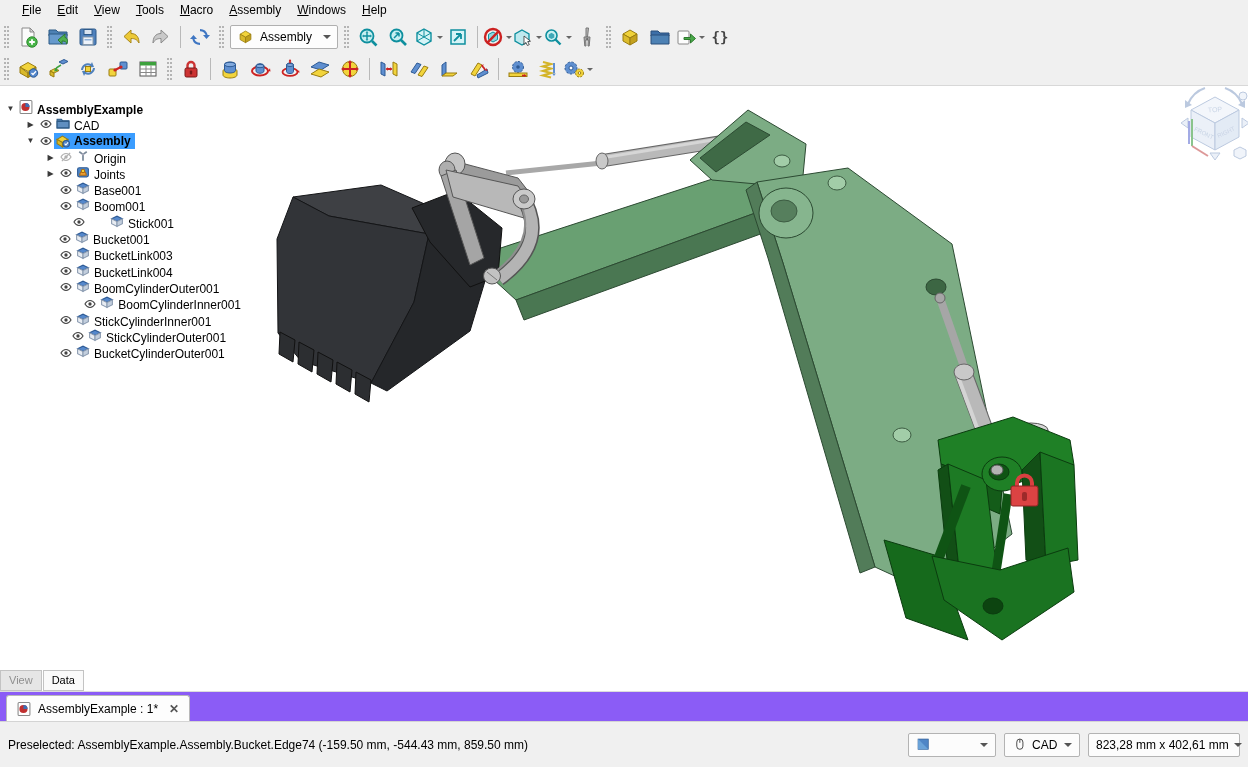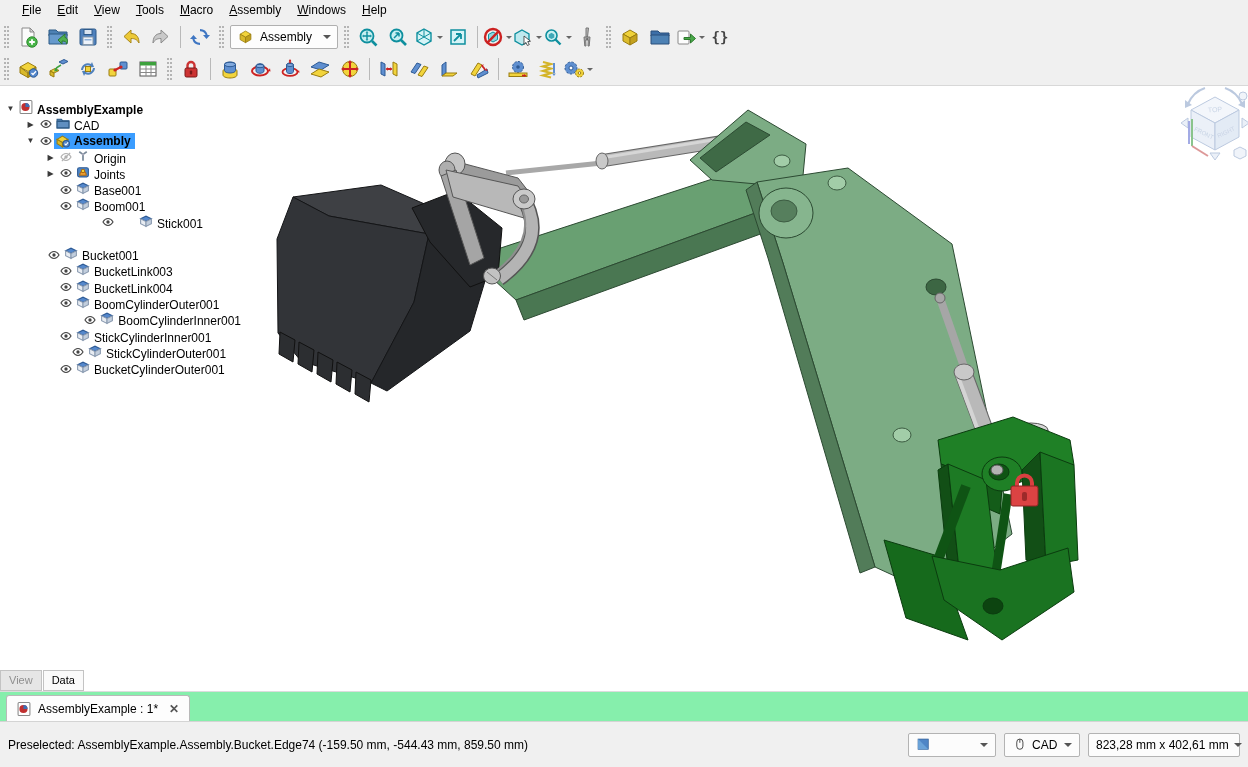--- a/index.html
+++ b/index.html
@@ -39,21 +39,21 @@
   .tree-label { padding:0 4px 0 3px; }
   .tree-row .bold { font-weight:bold; }
   .sel-wrap { display:inline-flex; align-items:center; background:#3b9dff; height:16px; }
 
   
   .panel-tabs { position:absolute; left:0; bottom:0; display:flex; }
   .ptab { font-size:11px; padding:3px 8px 4px; border:1px solid #c3c3c3; background:#fafafa; color:#000; margin-right:1px; }
   .ptab.active { background:#e6e6e6; color:#8f8f8f; }
 
   
-  .doctab-row { height:30px; background:#86efac; border-top:1px solid #dcdcdc; flex:0 0 auto; display:flex; align-items:flex-end; }
+  .doctab-row { height:30px; background:#8b5cf6; border-top:1px solid #dcdcdc; flex:0 0 auto; display:flex; align-items:flex-end; }
   .doctab { margin-left:6px; height:26px; background:#fdfdfd; border:1px solid #b9b9b9; border-bottom:none;
     border-radius:3px 3px 0 0; display:inline-flex; align-items:center; gap:7px; padding:0 10px; }
   .dt-close { font-weight:bold; color:#555; font-size:12px; padding-left:4px; }
 
   
   .statusbar { height:46px; background:#f0f0f0; border-top:1px solid #d4d4d4; flex:0 0 auto;
     display:flex; align-items:center; padding:0 8px; }
   .status-msg { flex:1 1 auto; }
   .status-right { display:flex; gap:8px; align-items:center; }
   .scombo { height:24px; border:1px solid #b3b3b3; border-radius:2px; background:#fcfcfc;
@@ -657,37 +657,37 @@
             </svg>
           </span>
           <span><span class="tree-icon">
               <svg viewBox="0 0 13 13" width="14" height="14">
                 <path d="M1.5 4.5L6.5 2l5 2.5-5 2.5z" fill="#5588cc" stroke="#2d5a95"></path>
                 <path d="M1.5 4.5V9l5 2.5V7z" fill="#e8ecf2" stroke="#8a9ab0"></path>
                 <path d="M11.5 4.5V9l-5 2.5V7z" fill="#c2cedd" stroke="#8a9ab0"></path>
               </svg>
             </span><span class="tree-label">Boom001</span></span>
         </div>
-        <div class="tree-row" style="padding-left: 65px; gap: 21px;">
+        <div class="tree-row" style="padding-left: 36px; gap: 21px;">
           <span class="tree-arrow"></span>
           <span class="tree-eye">
             <svg viewBox="0 0 13 13" width="12" height="12">
               <path d="M1 6.5C2.5 4 4.5 2.8 6.5 2.8S10.5 4 12 6.5C10.5 9 8.5 10.2 6.5 10.2S2.5 9 1 6.5z" fill="none" stroke="#444" stroke-width="1.1"></path>
               <circle cx="6.5" cy="6.5" r="1.8" fill="#444"></circle>
             </svg>
           </span>
           <span><span class="tree-icon">
               <svg viewBox="0 0 13 13" width="14" height="14">
                 <path d="M1.5 4.5L6.5 2l5 2.5-5 2.5z" fill="#5588cc" stroke="#2d5a95"></path>
                 <path d="M1.5 4.5V9l5 2.5V7z" fill="#e8ecf2" stroke="#8a9ab0"></path>
                 <path d="M11.5 4.5V9l-5 2.5V7z" fill="#c2cedd" stroke="#8a9ab0"></path>
               </svg>
             </span><span class="tree-label">Stick001</span></span>
         </div>
-        <div class="tree-row" style="padding-left: 32px; margin-top: 16px;">
+        <div class="tree-row" style="padding-left: 43px;">
           <span class="tree-arrow"></span>
           <span class="tree-eye">
             <svg viewBox="0 0 13 13" width="12" height="12">
               <path d="M1 6.5C2.5 4 4.5 2.8 6.5 2.8S10.5 4 12 6.5C10.5 9 8.5 10.2 6.5 10.2S2.5 9 1 6.5z" fill="none" stroke="#444" stroke-width="1.1"></path>
               <circle cx="6.5" cy="6.5" r="1.8" fill="#444"></circle>
             </svg>
           </span>
           <span><span class="tree-icon">
               <svg viewBox="0 0 13 13" width="14" height="14">
                 <path d="M1.5 4.5L6.5 2l5 2.5-5 2.5z" fill="#5588cc" stroke="#2d5a95"></path>

